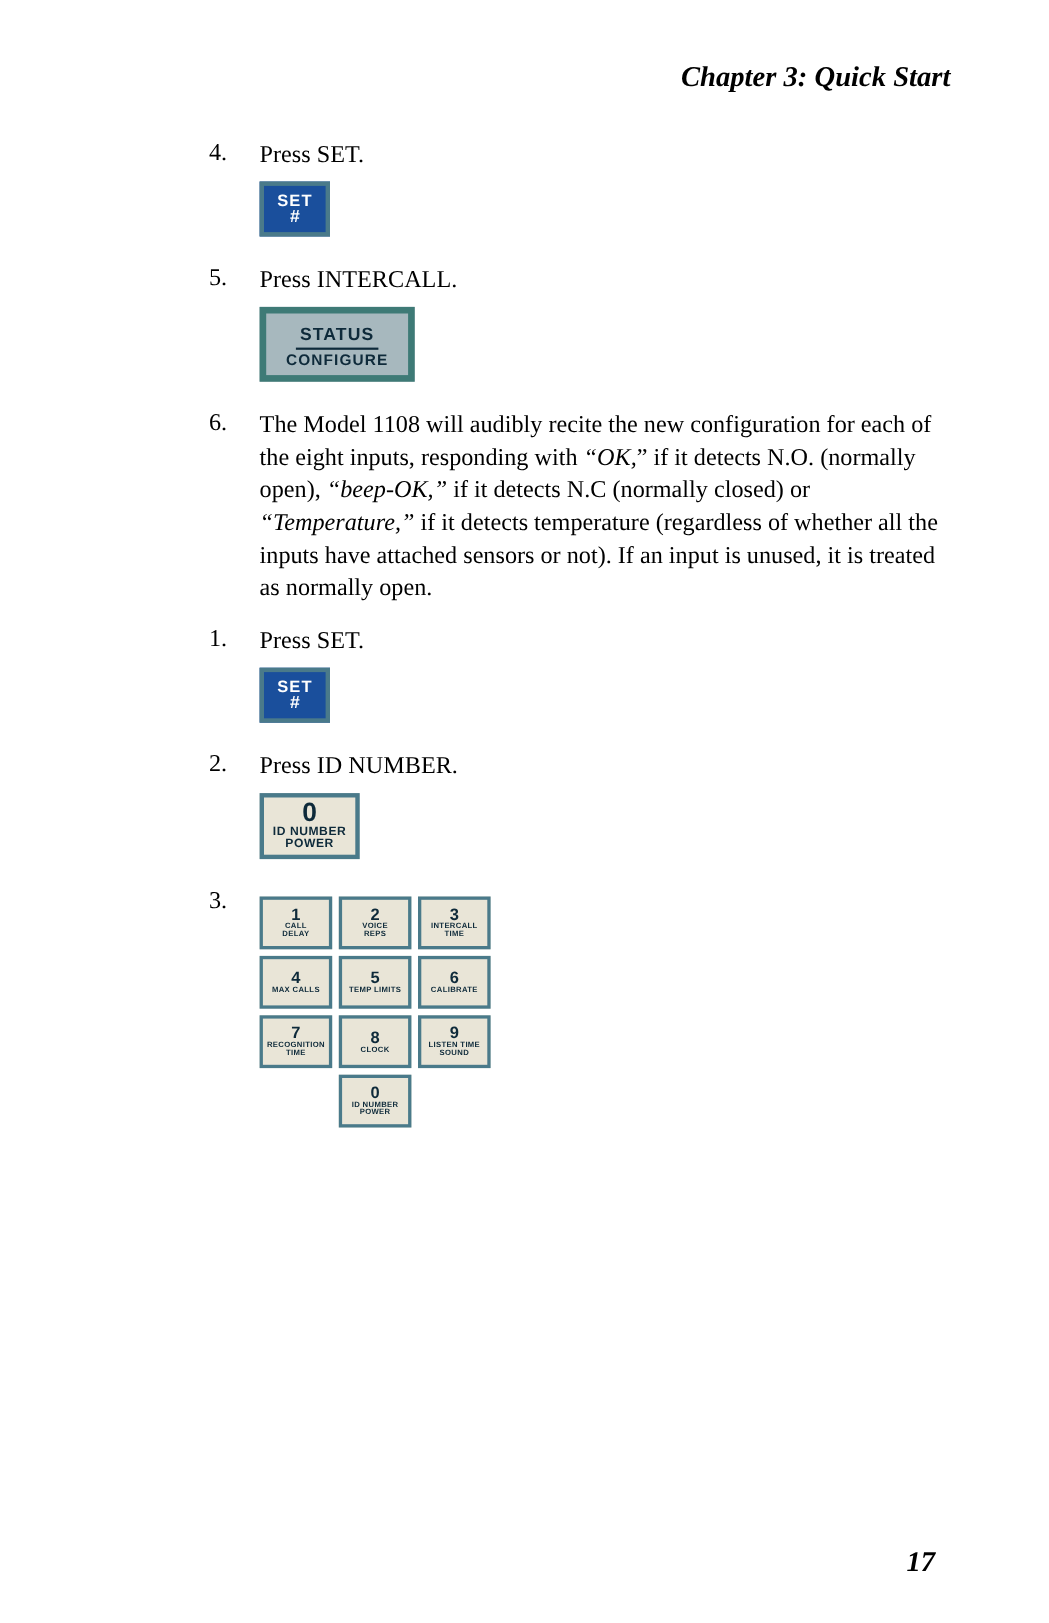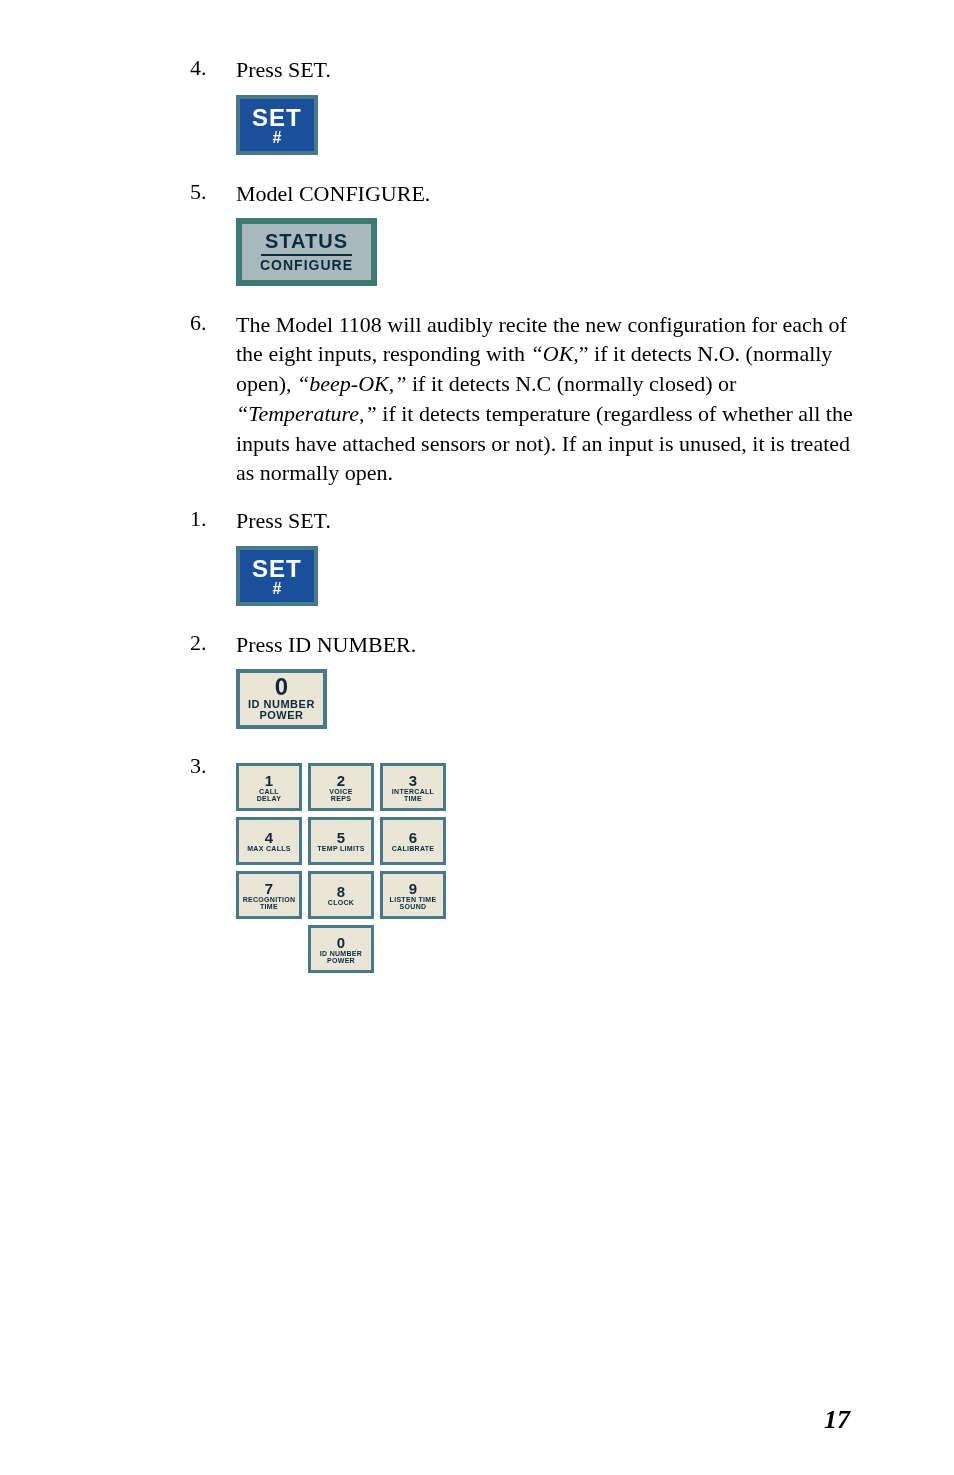--- a/index.html
+++ b/index.html
@@ -53,35 +53,35 @@
     display: inline-block;
     border: 4px solid #4a7a8a;
     background: #1a4f9c;
     color: #fff;
     font-family: Arial, Helvetica, sans-serif;
     font-weight: bold;
     text-align: center;
     padding: 6px 12px 4px 12px;
     line-height: 1.05;
   }
-  .set-btn .top { font-size: 24px; letter-spacing: 1px; text-align: right; }
+  .set-btn .top { font-size: 15px; letter-spacing: 1px; text-align: right; }
   .set-btn .bot { font-size: 16px; }
   .status-btn {
     display: inline-block;
     border: 6px solid #3e7a76;
     background: #a7b8be;
     font-family: Arial, Helvetica, sans-serif;
     text-align: center;
     padding: 5px 18px 6px 18px;
     line-height: 1.1;
   }
   .status-btn .top {
     color: #0e2a3a;
     font-weight: 900;
-    font-size: 20px;
+    font-size: 16px;
     letter-spacing: 1px;
     border-bottom: 2px solid #0e2a3a;
     padding: 0 4px 2px 4px;
     display: inline-block;
   }
   .status-btn .bot {
     color: #0e2a3a;
     font-weight: bold;
     font-size: 14px;
     letter-spacing: 1px;
@@ -145,40 +145,41 @@
     font-style: italic;
     font-weight: bold;
     font-size: 26px;
   }
   em.quote { font-style: italic; }
 </style>
 </head>
 <body>
 
 <div class="page">
+  <div class="running-head">Chapter 3:  Quick Start</div>
 
   <div class="body-indent">
     <ol class="steps">
       <li>
         <div class="num">4.</div>
         <div class="content">
           <span>Press SET.</span>
           <div class="btn-graphic">
             <div class="set-btn">
               <div class="top">SET</div>
               <div class="bot">#</div>
             </div>
           </div>
         </div>
       </li>
 
       <li>
         <div class="num">5.</div>
         <div class="content">
-          <span>Model CONFIGURE.</span>
+          <span>Press INTERCALL.</span>
           <div class="btn-graphic">
             <div class="status-btn">
               <div><span class="top">STATUS</span></div>
               <div class="bot">CONFIGURE</div>
             </div>
           </div>
         </div>
       </li>
 
       <li>

